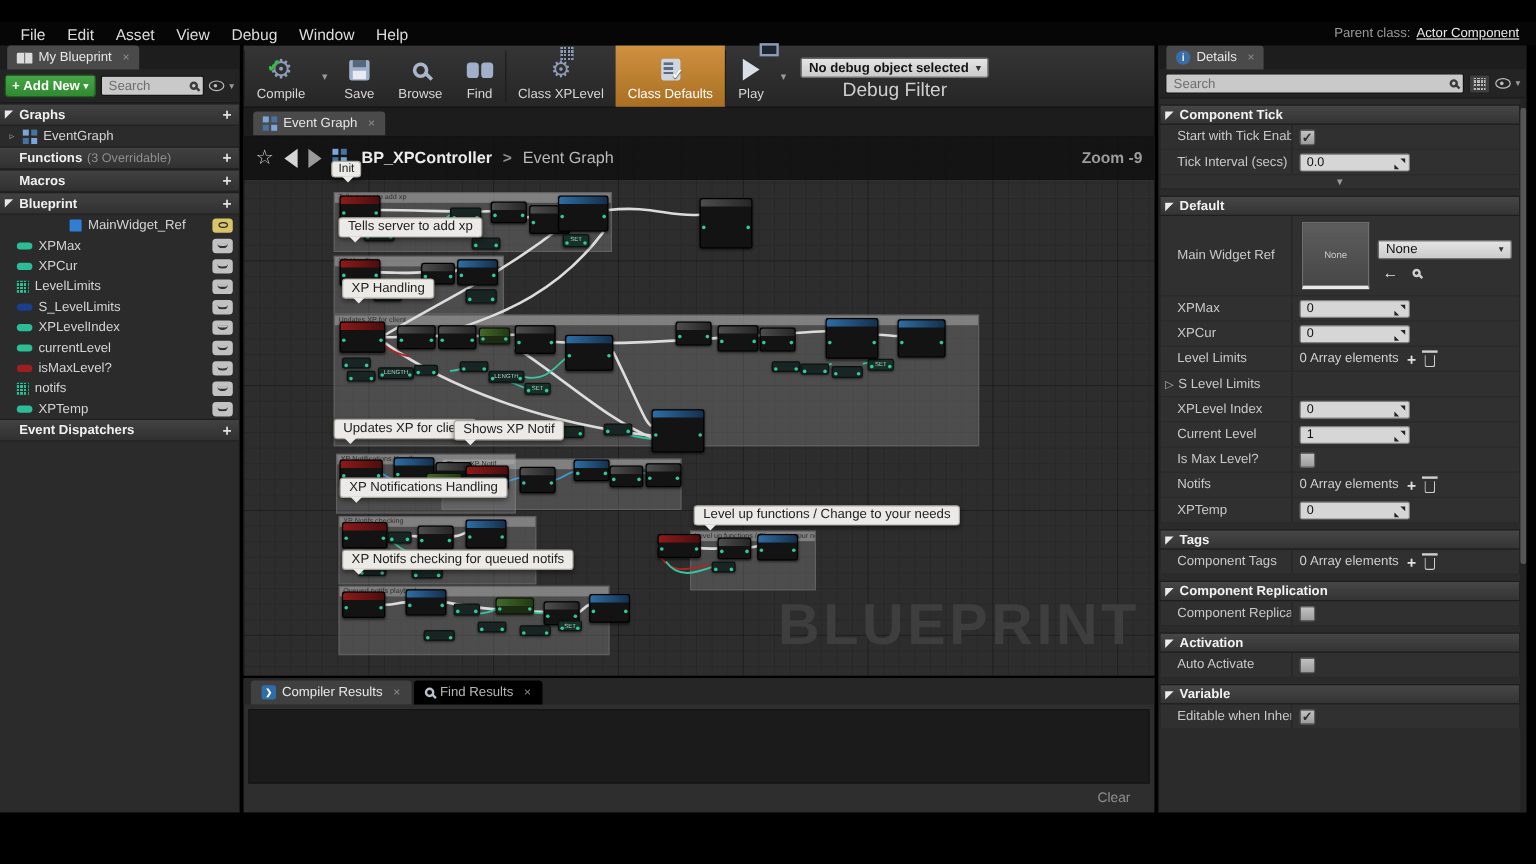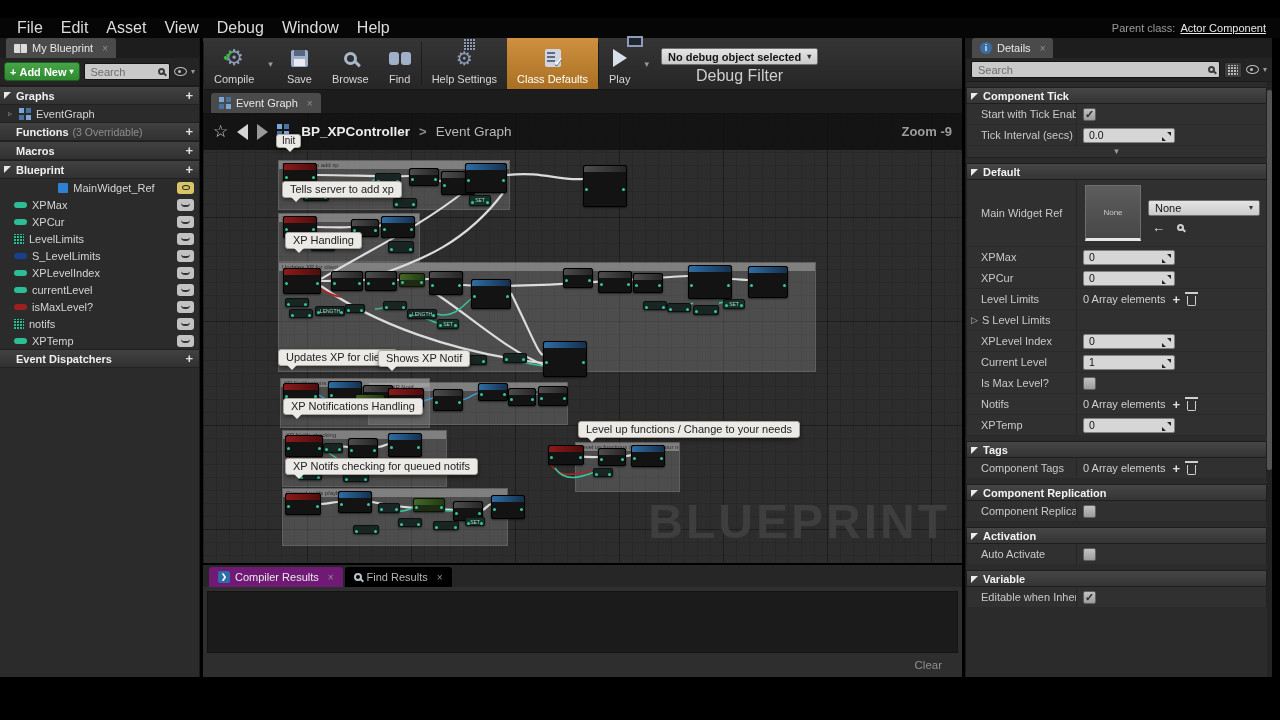--- a/index.html
+++ b/index.html
@@ -1,21 +1,21 @@
 <!DOCTYPE html>
 <html><head>
 <meta charset="utf-8">
 <style>
   html,body{margin:0;padding:0;background:#000;}
   *{box-sizing:border-box;font-family:"Liberation Sans",sans-serif;}
   .app{position:relative;width:1280px;height:720px;background:#000;overflow:hidden;}
 
   
   .menubar{position:absolute;top:18px;left:0;right:0;height:20px;background:#060606;display:flex;align-items:center;padding:0 8px;}
-  .menu-item{color:#dcdcdc;font-size:16px;padding:0 9px;cursor:default;text-align:right;}
+  .menu-item{color:#dcdcdc;font-size:13px;padding:0 9px;cursor:default;text-align:right;}
   .parentclass{margin-left:auto;font-size:11px;display:flex;gap:5px;padding-right:6px;}
   .pc-label{color:#9a9a9a;}
   .pc-value{color:#e8e8e8;text-decoration:underline;}
 
   
   .lpanel{position:absolute;top:38px;left:0;width:200px;height:639px;background:#2b2b2b;border-right:1px solid #1a1a1a;}
   .ltabstrip{height:20px;background:#1d1d1d;display:flex;}
   .ltab{background:#4a4a4a;border-radius:3px 3px 0 0;display:flex;align-items:center;gap:5px;padding:0 8px;margin-left:6px;font-size:11px;color:#e8e8e8;}
   .book{width:13px;height:9px;background:#dcdcdc;border-radius:1px;position:relative;}
   .book::after{content:"";position:absolute;left:6px;top:0;bottom:0;width:1px;background:#777;}
@@ -114,21 +114,21 @@
   .t-green .nh{background:linear-gradient(90deg,#44682a,#223a12);}
   .t-setv{background:#173028;border-color:#0a1511;}
   .nlabel{position:absolute;left:0;right:0;top:1px;text-align:center;font-size:5px;color:#a8dcc9;overflow:hidden;}
   .tip{position:absolute;background:#eceae6;border:1px solid #a9a69e;border-radius:3px;color:#222;font-size:11px;padding:1px 7px 2px;white-space:nowrap;z-index:30;box-shadow:0 2px 4px rgba(0,0,0,.45);}
   .tip::after{content:"";position:absolute;left:8px;top:100%;border:5px solid transparent;border-top-color:#eceae6;}
 
   
   .bpanel{position:absolute;top:565px;left:203px;width:759px;height:112px;background:#2e2e2e;}
   .btabs{height:22px;background:#262626;display:flex;align-items:flex-end;gap:2px;padding-left:6px;}
   .btab{height:20px;display:flex;align-items:center;gap:5px;padding:0 9px;font-size:11px;border-radius:3px 3px 0 0;}
-  .btab.active{background:#701a75;color:#e8e8e8;}
+  .btab.active{background:#404040;color:#e8e8e8;}
   .btab.inactive{background:#000000;color:#b5b5b5;}
   .cico{width:12px;height:12px;background:#2d6da8;border-radius:2px;color:#fff;font-size:8px;font-weight:bold;display:flex;align-items:center;justify-content:center;}
   .cico::after{content:"❯";font-size:7px;}
   .gmag{width:8px;height:8px;border:2px solid #b9c2cc;border-radius:50%;position:relative;}
   .gmag::after{content:"";position:absolute;width:5px;height:2px;background:#b9c2cc;transform:rotate(45deg);right:-4px;bottom:-2px;}
   .binner{position:absolute;left:4px;right:4px;top:26px;height:62px;background:#1b1b1b;border:1px solid #141414;}
   .clearbtn{position:absolute;right:20px;bottom:6px;color:#909090;font-size:11.5px;}
 
   
   .details{position:absolute;top:38px;left:965px;width:307px;height:639px;background:#2b2b2b;border-left:1px solid #1a1a1a;overflow:hidden;}
@@ -347,21 +347,21 @@
         <div class="ticon">
           <span class="binoc"></span>
         </div>
         <div>Find</div>
       </div>
       <div class="tsep"></div>
       <div class="tbtn">
         <div class="ticon">
           <span class="csicon"><span class="gear" style="font-size:19px;">⚙</span><span class="grid"></span></span>
         </div>
-        <div>Help Settings</div>
+        <div>Class XPLevel</div>
       </div>
       <div class="tbtn active">
         <div class="ticon">
           <span class="cdicon"></span>
         </div>
         <div>Class Defaults</div>
       </div>
       <div class="tsep"></div>
       <div class="tbtn">
         <div class="ticon">

